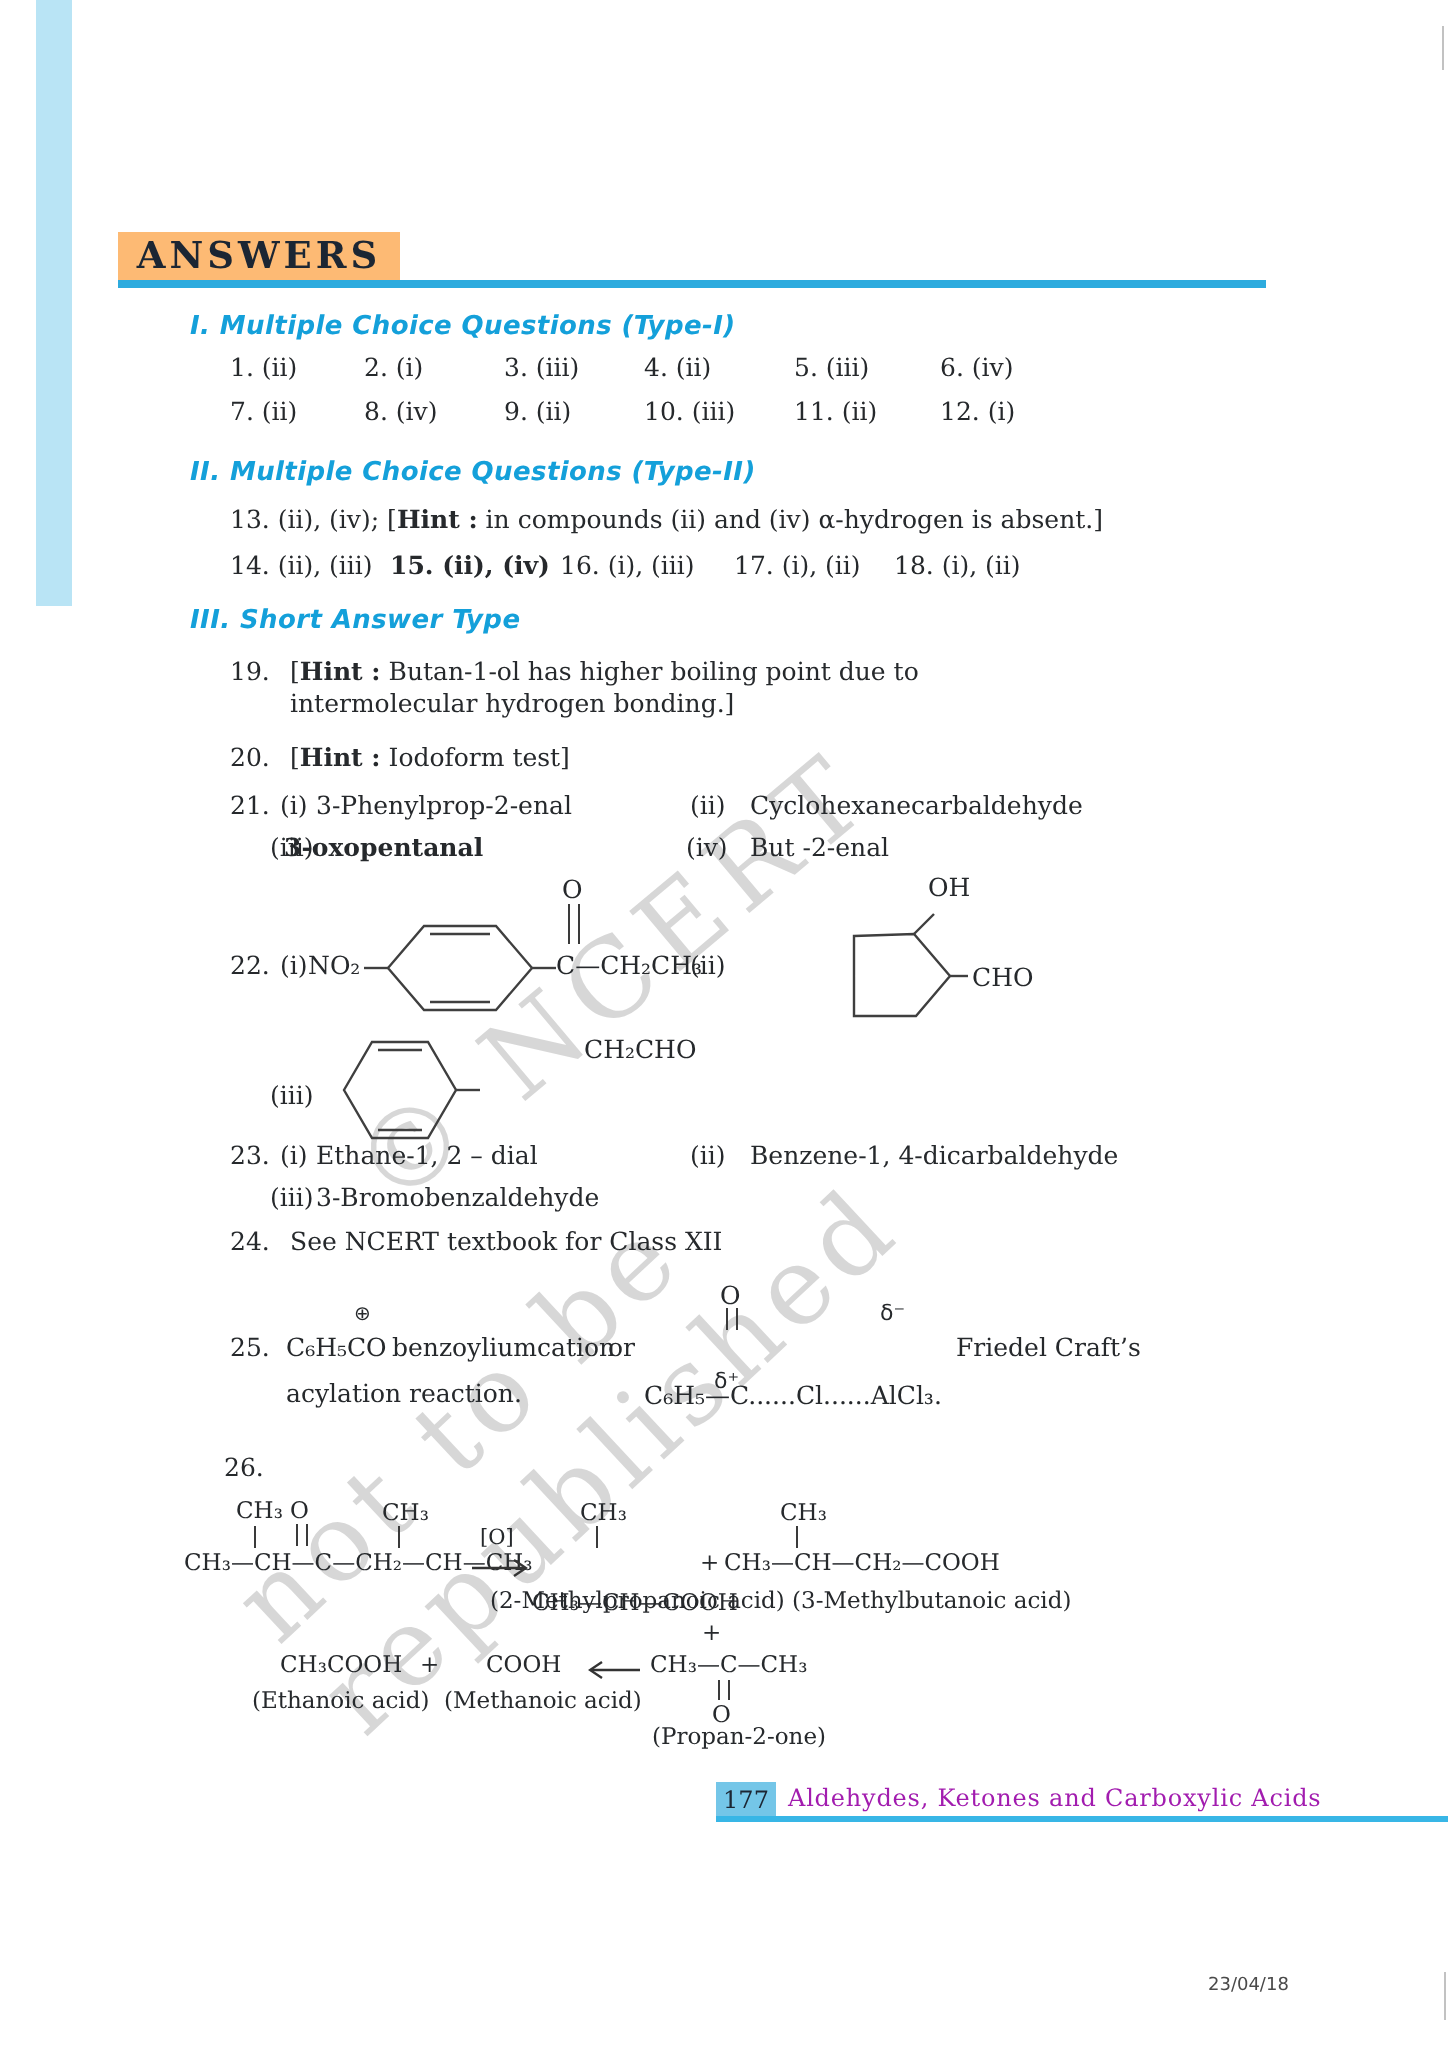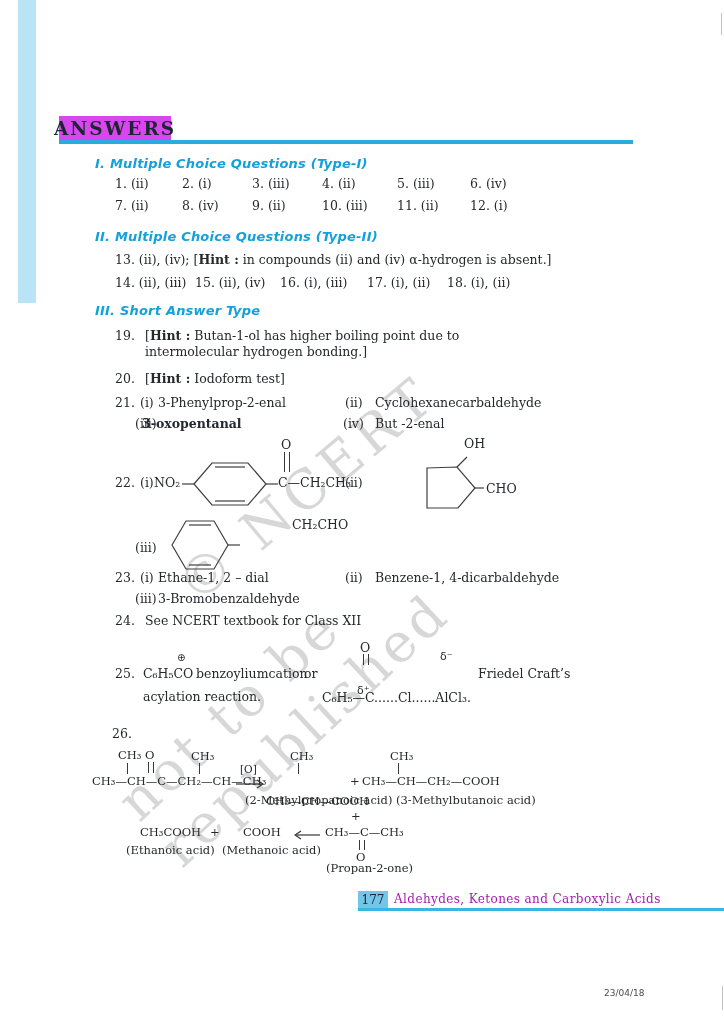--- a/index.html
+++ b/index.html
@@ -4,21 +4,21 @@
 <style>
   html,body{margin:0;padding:0;background:#fff;}
   .page{position:relative;width:724px;height:1024px;background:#ffffff;overflow:hidden;
         font-family:"DejaVu Serif","Liberation Serif",serif;color:#26292c;}
   .abs{position:absolute;white-space:nowrap;}
   .t{font-size:12.5px;line-height:1.25;}
   .sm{font-size:11.5px;line-height:1.2;}
   .xs{font-size:10.5px;}
   .b{font-weight:bold;}
   .wrap{white-space:normal;}
-  .answers-box{background:#d946ef;width:112px;height:24px;display:flex;align-items:center;justify-content:center;}
+  .answers-box{background:#fdba74;width:141px;height:24px;display:flex;align-items:center;justify-content:center;}
   .answers-box span{font-size:18.5px;font-weight:bold;letter-spacing:2px;color:#1c2633;}
   .rule{background:#2dabde;height:4px;}
   .sechead{font-family:"DejaVu Sans","Liberation Sans",sans-serif;font-weight:bold;font-style:italic;
            font-size:13px;color:#14a0da;letter-spacing:0.2px;}
   .sym{font-family:"DejaVu Sans","Liberation Sans",sans-serif;}
   .dbond{position:absolute;width:3.5px;border-left:1.3px solid #3a3a3a;border-right:1.3px solid #3a3a3a;}
   .vbond{position:absolute;width:1.3px;background:#3a3a3a;height:11px;}
   svg.struct{position:absolute;overflow:visible;}
   svg.struct *{stroke:#3f3f3f;stroke-width:1.2;fill:none;}
   svg.arr *{stroke:#333;stroke-width:1.2;fill:none;}
@@ -63,21 +63,21 @@
     <div class="abs t" style="left:252px;top:198px;">9. (ii)</div>
     <div class="abs t" style="left:322px;top:198px;">10. (iii)</div>
     <div class="abs t" style="left:397px;top:198px;">11. (ii)</div>
     <div class="abs t" style="left:470px;top:198px;">12. (i)</div>
 
     <div class="abs sechead" style="left:95px;top:229px;">II. Multiple Choice Questions (Type-II)</div>
     <div class="abs t" style="left:115px;top:252px;">
       <span>13. (ii), (iv);  [</span><span class="b">Hint :</span><span> in compounds (ii) and (iv) α-hydrogen is absent.]</span>
     </div>
     <div class="abs t" style="left:115px;top:275px;">14. (ii), (iii)</div>
-    <div class="abs t" style="left:195px;top:275px;">15. (ii), (iv)</div>
+    <div class="abs t" style="left:195px;top:275px;font-weight:bold;">15. (ii), (iv)</div>
     <div class="abs t" style="left:280px;top:275px;">16. (i), (iii)</div>
     <div class="abs t" style="left:367px;top:275px;">17. (i), (ii)</div>
     <div class="abs t" style="left:447px;top:275px;">18. (i), (ii)</div>
 
     <div class="abs sechead" style="left:95px;top:303px;">III. Short Answer Type</div>
 
     <div class="abs t" style="left:115px;top:328px;">19.</div>
     <div class="abs t wrap" style="left:145px;top:328px;width:392px;">
       <span>[</span><span class="b">Hint :</span><span> Butan-1-ol has higher boiling point due to intermolecular hydrogen bonding.]</span>
     </div>

